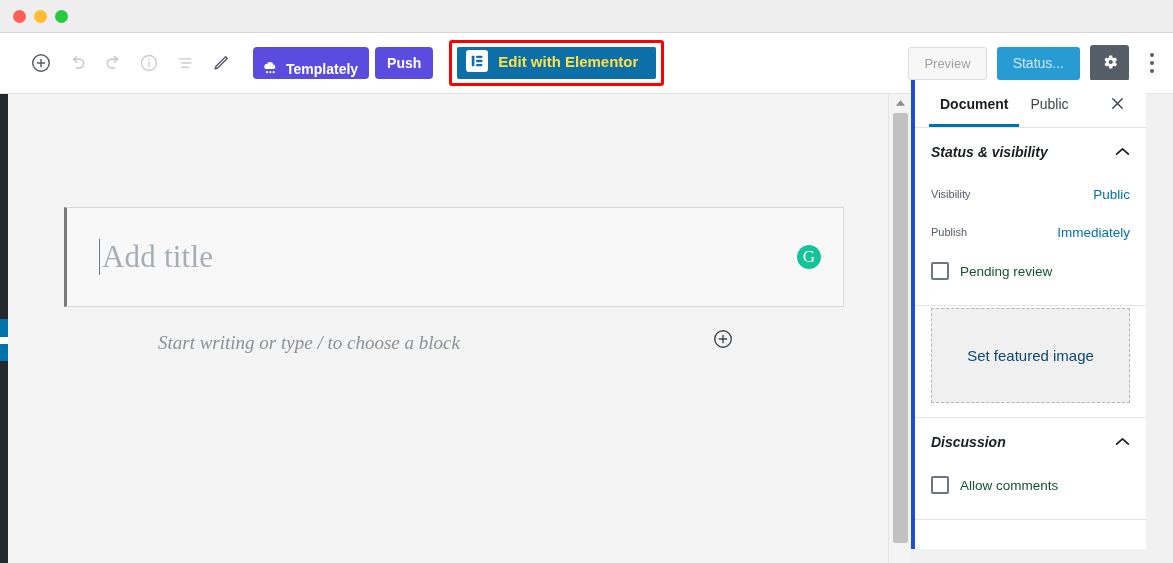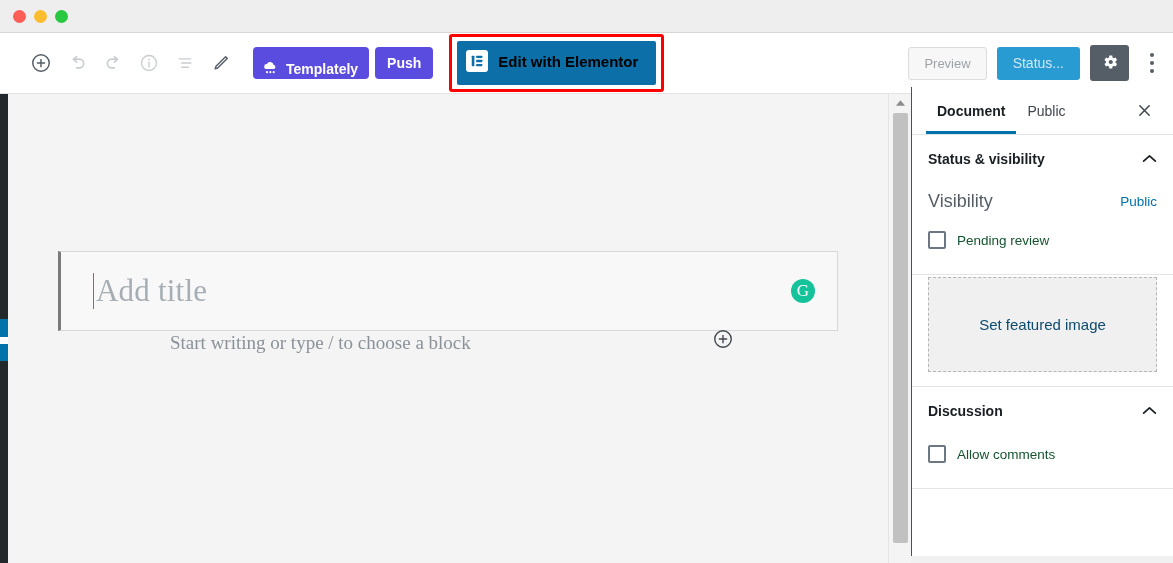--- a/index.html
+++ b/index.html
@@ -95,26 +95,26 @@
     border: 3px solid #ff0000;
     border-radius: 3px;
     padding: 4px 5px;
     display: flex;
     align-items: center;
   }
   .btn-elementor {
     display: flex;
     align-items: center;
     gap: 10px;
-    height: 44px;
+    height: 32px;
     padding: 0 18px 4px 9px;
     background: #0d6fa8;
     border: none;
     border-radius: 2px;
-    color: #000000;
+    color: #fde047;
     font-size: 15px;
     font-weight: bold;
     cursor: pointer;
   }
   .elementor-glyph {
     width: 22px; height: 22px;
     background: #ffffff;
     border-radius: 3px;
     display: flex;
     align-items: center;
@@ -200,28 +200,27 @@
   .canvas {
     position: absolute;
     left: 8px; top: 94px;
     width: 888px; height: 469px;
     background: #f4f4f4;
     overflow: hidden;
   }
 
   .title-field {
     position: absolute;
-    left: 50px; top: 113px;
-    width: 780px; height: 80px;
+    left: 56px; top: 113px;
+    width: 780px; height: 100px;
     background: #f8f8f8;
     border: 1px solid #d8d8d8;
     border-left: 3px solid #7a7a7a;
     display: flex;
     align-items: center;
-    margin-top: 44px;
   }
   .title-caret {
     width: 1px;
     height: 36px;
     background: #6c7781;
     margin-left: 32px;
   }
   .title-placeholder {
     font-family: "Liberation Serif", serif;
     font-size: 31px;
@@ -240,24 +239,25 @@
     align-items: center;
     justify-content: center;
     color: #ffffff;
     font-family: "Liberation Serif", serif;
     font-size: 17px;
     cursor: pointer;
   }
 
   .block-placeholder {
     position: absolute;
-    left: 162px; top: 232px;
+    left: 150px; top: 232px;
     width: 580px; height: 34px;
     display: flex;
     align-items: center;
+    font-style: italic;
   }
   .block-placeholder-text {
     font-family: "Liberation Serif", serif;
     font-size: 19px;
     color: #8a9199;
   }
   .block-inserter {
     position: absolute;
     left: 700px; top: 230px;
     width: 30px; height: 30px;
@@ -290,24 +290,24 @@
     left: 4px; top: 19px;
     width: 15px; height: 430px;
     background: #c1c1c1;
     border-radius: 2px;
     cursor: pointer;
   }
 
   
   .sidebar {
     position: absolute;
-    left: 911px; top: 87px;
-    width: 262px; height: 469px;
+    left: 911px; top: 80px;
+    width: 235px; height: 469px;
     background: #ffffff;
-    border-left: 1px solid #1d4ed8;
+    border-left: 4px solid #1d4ed8;
   }
   .sb-tabs {
     position: relative;
     height: 48px;
     border-bottom: 1px solid #e2e4e7;
     display: flex;
     align-items: center;
     padding: 0 14px;
   }
   .sb-tab {
@@ -343,36 +343,37 @@
     height: 47px;
     display: flex;
     align-items: center;
     padding: 0 16px;
     cursor: pointer;
   }
   .sb-panel-title {
     font-size: 14px;
     font-weight: bold;
     color: #191e23;
+    font-style: italic;
   }
   .sb-chevron {
     margin-left: auto;
     color: #191e23;
     display: flex;
     align-items: center;
   }
   .sb-panel-body { padding: 0 16px 14px; }
 
   .sb-row {
     display: flex;
     align-items: center;
     height: 38px;
   }
   .sb-row-label {
-    font-size: 18px;
+    font-size: 11px;
     color: #555d66;
   }
   .sb-row-value {
     margin-left: auto;
     font-size: 13.5px;
     color: #0073aa;
     background: none;
     border: none;
     cursor: pointer;
     font-family: inherit;
@@ -562,20 +563,24 @@
       <span class="sb-chevron">
         <svg width="15" height="9" viewBox="0 0 16 10" fill="none" stroke="currentColor" stroke-width="1.9" stroke-linecap="round" stroke-linejoin="round">
             <path d="M1.5 8L8 2l6.5 6"></path>
           </svg>
       </span>
     </div>
     <div class="sb-panel-body">
       <div class="sb-row">
         <span class="sb-row-label">Visibility</span>
         <button class="sb-row-value">Public</button>
+      </div>
+      <div class="sb-row">
+        <span class="sb-row-label">Publish</span>
+        <button class="sb-row-value">Immediately</button>
       </div>
       <div class="sb-check-row">
         <span class="sb-checkbox"></span>
         <span class="sb-check-label">Pending review</span>
       </div>
     </div>
   </div>
 
   <div class="sb-panel">
     <div class="sb-panel-body">

